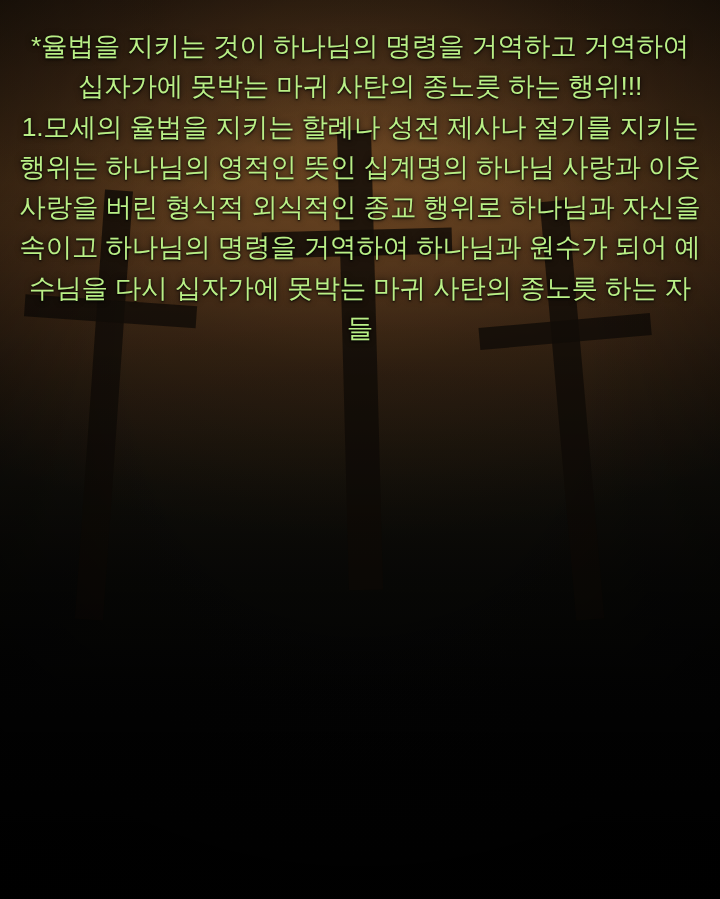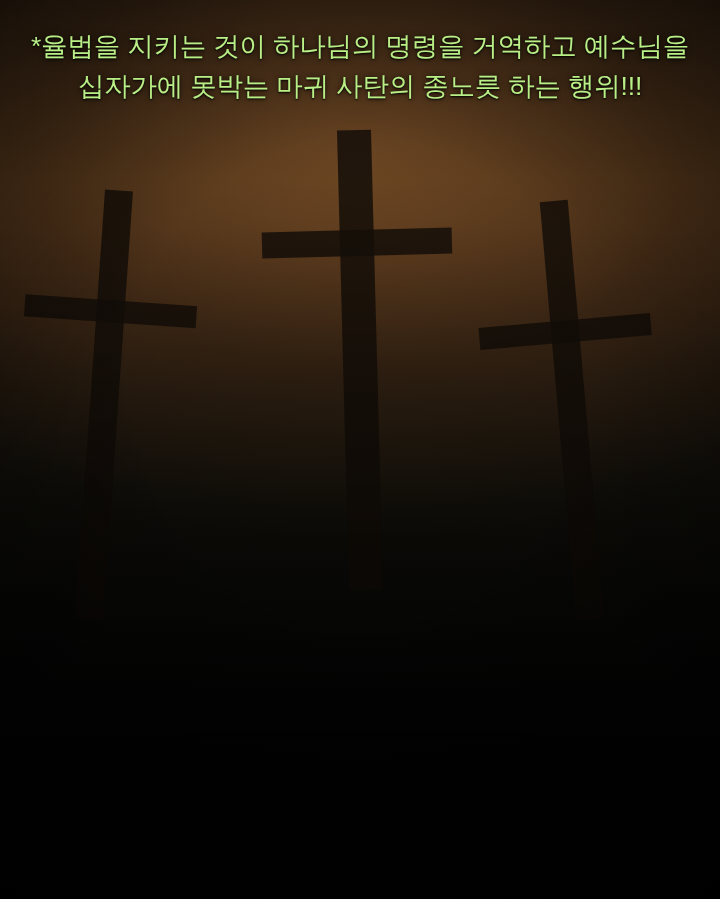--- a/index.html
+++ b/index.html
@@ -106,16 +106,17 @@
     <div class="h"></div>
   </div>
   <div class="cross c3">
     <div class="v"></div>
     <div class="h"></div>
   </div>
 
   <div class="vignette"></div>
 
   <div class="content">
-    <p class="para block1">*율법을 지키는 것이 하나님의 명령을 거역하고 예수님을 십자가에 못박는 마귀 사탄의 종노릇 하는 행위!!!</p>
+    <p class="para block1">*율법을 지키는 것이 하나님의 명령을 거역하고 거역하여 십자가에 못박는 마귀 사탄의 종노릇 하는 행위!!!</p>
+    <p class="para block2">1.모세의 율법을 지키는 할례나 성전 제사나 절기를 지키는 행위는 하나님의 영적인 뜻인 십계명의 하나님 사랑과 이웃 사랑을 버린 형식적 외식적인 종교 행위로 하나님과 자신을 속이고 하나님의 명령을 거역하여 하나님과 원수가 되어 예수님을 다시 십자가에 못박는 마귀 사탄의 종노릇 하는 자들</p>
   </div>
 
 </div>
 
 </body></html>

